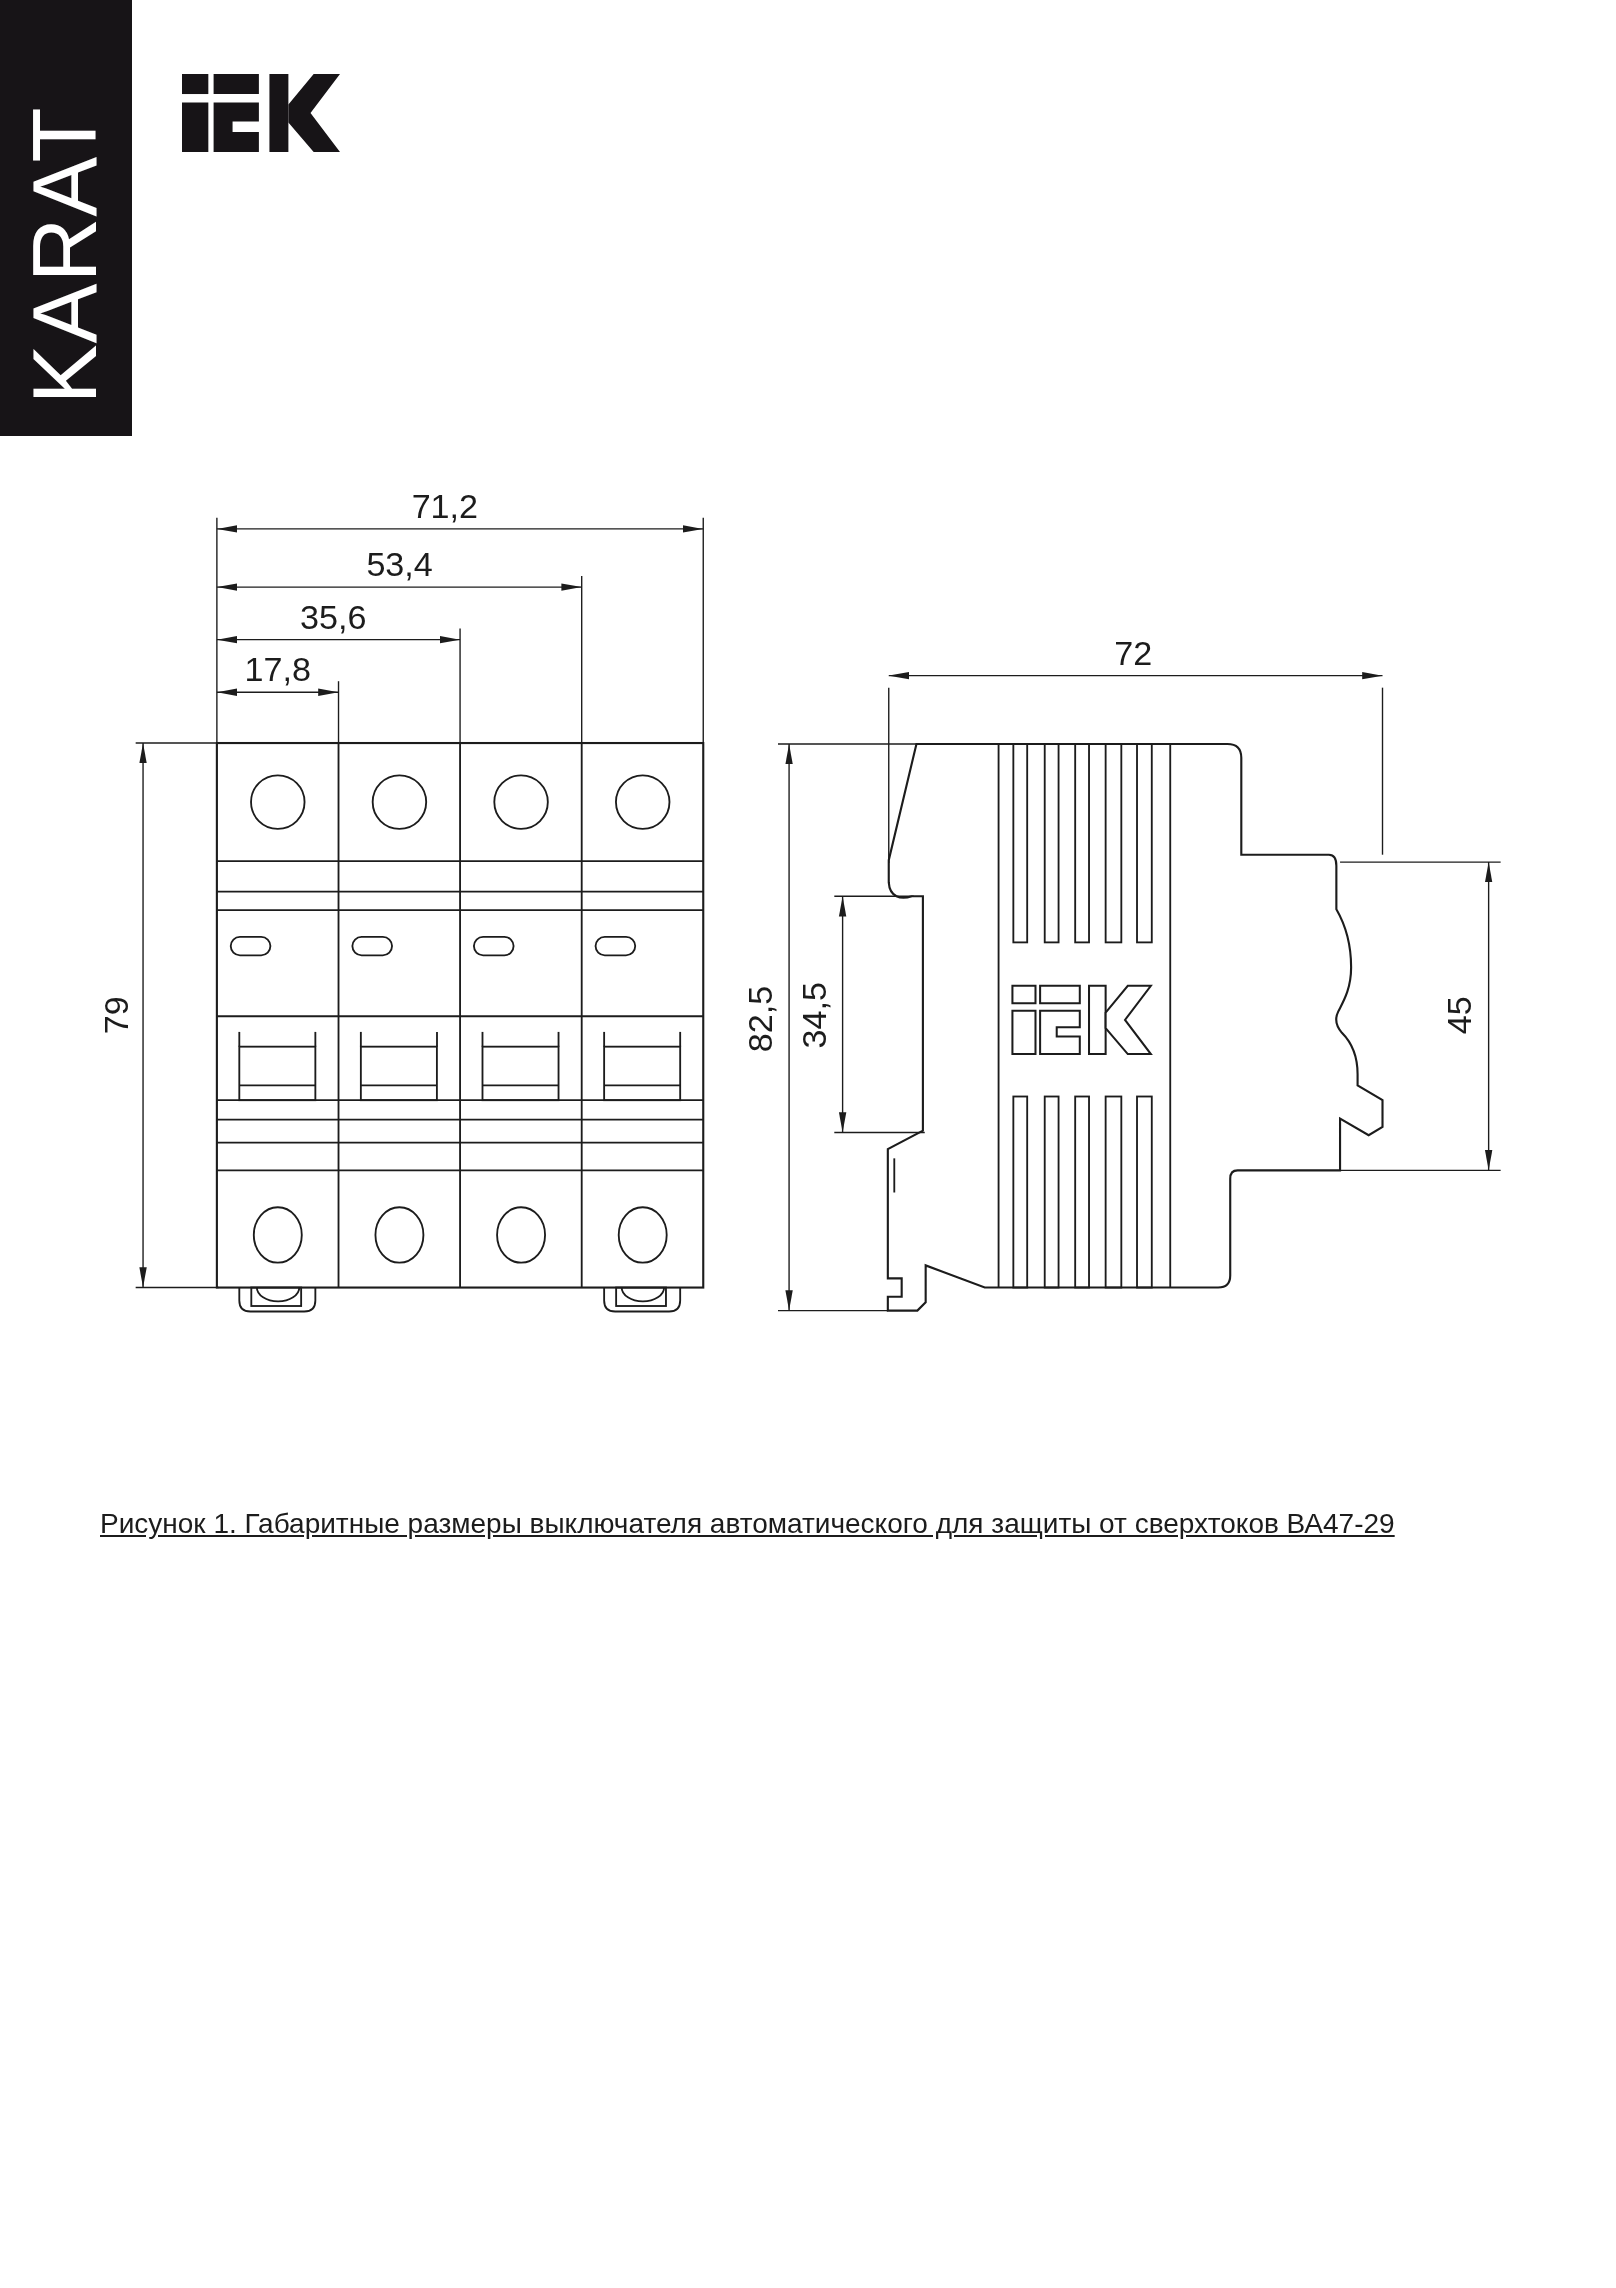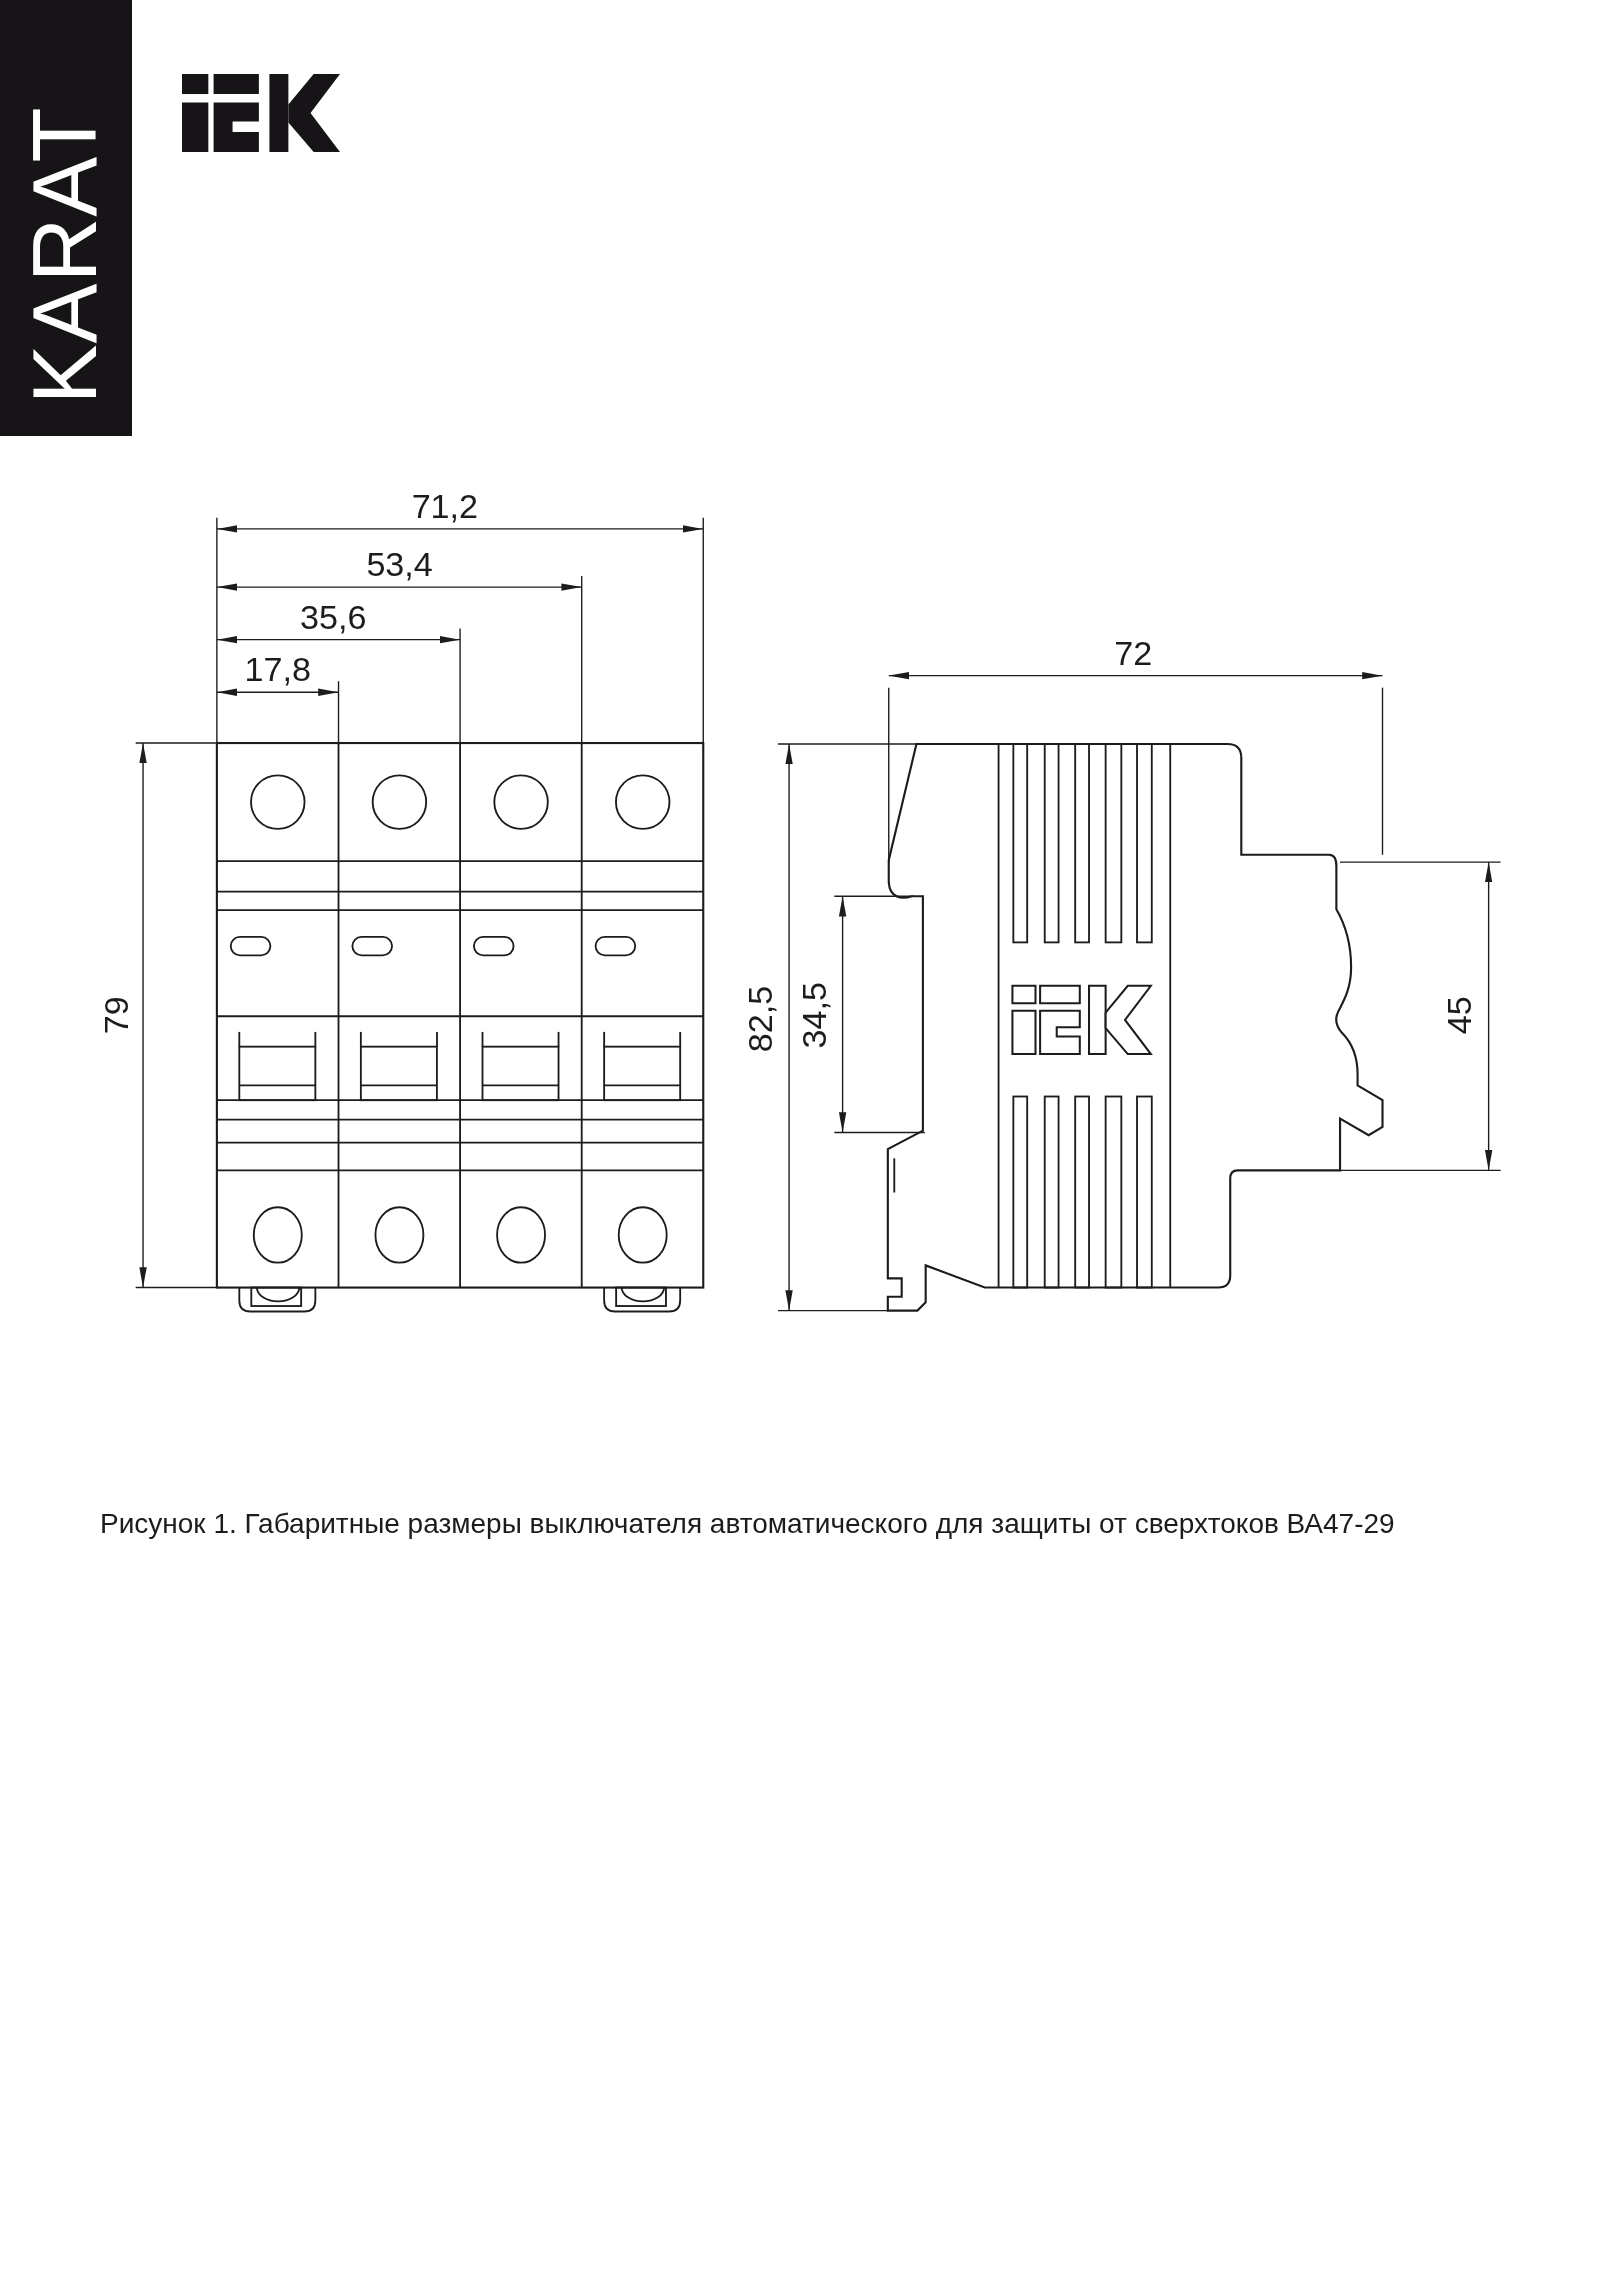--- a/index.html
+++ b/index.html
@@ -42,20 +42,21 @@
     font-family:"Liberation Sans", sans-serif;
     font-size:37px;
     fill:#1c1c1c;
   }
   .caption{
     position:absolute;
     left:100px; top:1508px;
     font-size:28px;
     color:#1c1c1c;
     white-space:nowrap;
+    text-decoration:underline;
   }
   .outline{ stroke:#1c1c1c; stroke-width:2.3; fill:#ffffff; }
   .ln{ stroke:#1c1c1c; stroke-width:2; fill:none; }
   .dim{ stroke:#1c1c1c; stroke-width:1.5; fill:none; }
   .logo-fill{ fill:#171417; stroke:none; }
   .logo-outline{ fill:#ffffff; stroke:#1c1c1c; stroke-width:2.2; }
 </style>
 </head>
 <body>
 

